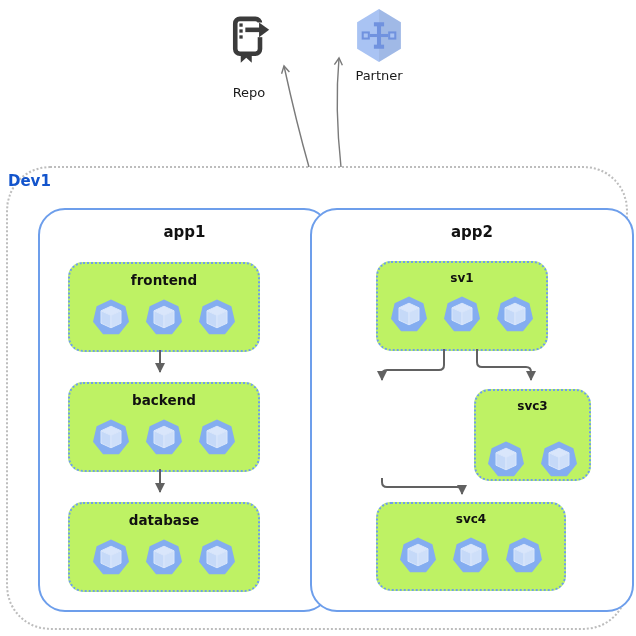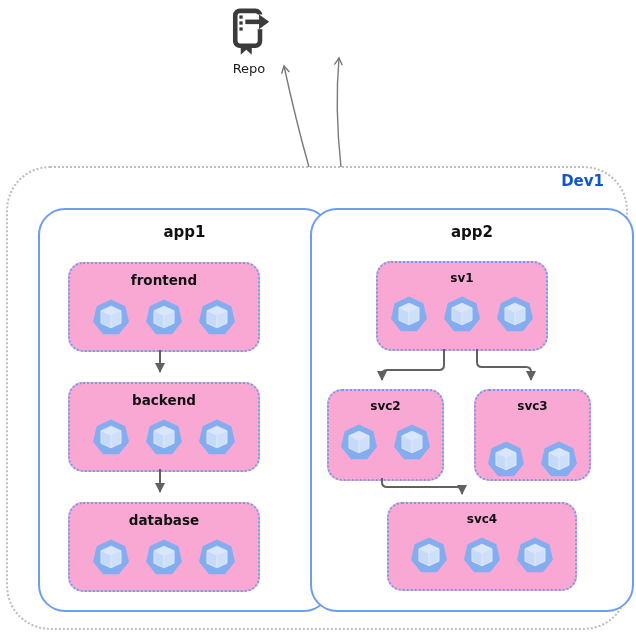--- a/index.html
+++ b/index.html
@@ -5,48 +5,48 @@
   html,body{margin:0;padding:0;background:#ffffff;}
   body{
     width:636px;height:636px;position:relative;overflow:hidden;
     font-family:"DejaVu Sans","Liberation Sans",sans-serif;
     color:var(--label-black,#111);
   }
   .canvas{position:absolute;inset:0;}
 
   
   .ext{position:absolute;display:flex;flex-direction:column;align-items:center;}
-  .ext-repo{left:222px;top:6px;width:54px;}
+  .ext-repo{left:222px;top:14px;width:54px;gap:16px;}
   .ext-partner{left:350px;top:8px;width:58px;}
   .ext-label{margin-top:5px;font-size:13px;color:#1a1a1a;white-space:nowrap;}
 
   
   .boundary{
     position:absolute;left:6px;top:166px;width:622px;height:464px;
     border:2px dotted var(--boundary-gray,#bdbdbd);border-radius:44px;box-sizing:border-box;
   }
   .boundary-label{
-    position:absolute;top:4px;left:0;right:22px;text-align:right;
+    position:absolute;top:4px;left:0;right:22px;text-align:left;
     font-weight:bold;font-size:15px;color:var(--dev-label-blue,#1254cc);
   }
 
   
   .app{
     position:absolute;top:40px;height:404px;box-sizing:border-box;background:#fff;
     border:2px solid var(--accent-blue,#6d9eeb);border-radius:27px;
   }
   .app1{left:30px;width:293px;}
   .app2{left:302px;width:324px;}
   .app-label{margin-top:13px;text-align:center;font-weight:bold;font-size:15px;}
 
   
   .svc{
     position:absolute;box-sizing:border-box;
     border:2px dotted var(--accent-blue,#6d9eeb);border-radius:15px;
-    display:flex;flex-direction:column;align-items:center;background:#f9a8d4;
+    display:flex;flex-direction:column;align-items:center;background:#bef264;
   }
   .svc-label{margin-top:8px;font-weight:bold;font-size:13.5px;white-space:nowrap;}
   .app2 .svc-label{font-size:12px;}
   .pods{display:flex;gap:13px;margin-top:9px;}
   .pod{width:40px;height:40px;flex:0 0 auto;}
 
   
   .edges{position:absolute;inset:0;pointer-events:none;}
 </style>
 </head>
@@ -61,20 +61,38 @@
       <rect x="20" y="14.5" width="17" height="5" style="fill:var(--repo-dark)"></rect>
       <polygon points="35,9 46,17 35,25" style="fill:var(--repo-dark)"></polygon>
       <rect x="13.5" y="10" width="3.6" height="3.6" style="fill:var(--repo-dark)"></rect>
       <rect x="13.5" y="16.5" width="3.6" height="3.6" style="fill:var(--repo-dark)"></rect>
       <rect x="13.5" y="23" width="3.6" height="3.6" style="fill:var(--repo-dark)"></rect>
       <polygon points="15,42 27,42 27,53 21,47.5 15,53" style="fill:var(--repo-dark)"></polygon>
     </svg>
     <div class="ext-label">Repo</div>
   </div>
 
+  <div class="ext ext-partner">
+    <svg width="52" height="55" viewBox="0 0 100 108">
+      <polygon points="50,2 93,28 93,80 50,106 7,80 7,28" style="fill:var(--hexagon-fill)"></polygon>
+      <polygon points="50,2 93,28 93,80 50,106" fill="rgba(0,0,0,0.05)"></polygon>
+      <g style="fill:var(--hexagon-glyph)">
+        <rect x="40" y="28" width="20" height="8"></rect>
+        <rect x="46" y="34" width="8" height="40"></rect>
+        <rect x="40" y="72" width="20" height="8"></rect>
+        <rect x="32" y="51" width="14" height="6"></rect>
+        <rect x="54" y="51" width="14" height="6"></rect>
+        <rect x="16" y="46" width="16" height="16"></rect>
+        <rect x="68" y="46" width="16" height="16"></rect>
+      </g>
+      <rect x="20" y="50" width="8" height="8" style="fill:var(--hexagon-fill)"></rect>
+      <rect x="72" y="50" width="8" height="8" style="fill:var(--hexagon-fill)"></rect>
+    </svg>
+    <div class="ext-label">Partner</div>
+  </div>
 
   <div class="boundary">
     <div class="boundary-label">Dev1</div>
 
     <div class="app app1">
       <div class="app-label">app1</div>
       <div class="svc" style="left:28px;top:52px;width:192px;height:90px;">
         <div class="svc-label">frontend</div>
         <div class="pods">
   <svg class="pod" viewBox="0 0 100 100">
@@ -195,42 +213,20 @@
   <svg class="pod" viewBox="0 0 100 100">
     <polygon points="50,6 86,23 95,62 70,93 30,93 5,62 14,23" style="fill:var(--pod-fill)"></polygon>
     <g stroke-width="2.5" stroke-linejoin="round" style="stroke:var(--pod-cube-top)">
       <polygon points="50,23 75,34.5 50,46 25,34.5" style="fill:var(--pod-cube-top)"></polygon>
       <polygon points="25,34.5 50,46 50,77 25,65.5" style="fill:var(--pod-cube-left)"></polygon>
       <polygon points="75,34.5 50,46 50,77 75,65.5" style="fill:var(--pod-cube-right)"></polygon>
     </g>
   </svg>
 </div>
       </div>
-      <div class="svc" style="left:15px;top:179px;width:117px;height:92px;">
-        <div class="svc-label">svc2</div>
-        <div class="pods">
-  <svg class="pod" viewBox="0 0 100 100">
-    <polygon points="50,6 86,23 95,62 70,93 30,93 5,62 14,23" style="fill:var(--pod-fill)"></polygon>
-    <g stroke-width="2.5" stroke-linejoin="round" style="stroke:var(--pod-cube-top)">
-      <polygon points="50,23 75,34.5 50,46 25,34.5" style="fill:var(--pod-cube-top)"></polygon>
-      <polygon points="25,34.5 50,46 50,77 25,65.5" style="fill:var(--pod-cube-left)"></polygon>
-      <polygon points="75,34.5 50,46 50,77 75,65.5" style="fill:var(--pod-cube-right)"></polygon>
-    </g>
-  </svg>
-
-  <svg class="pod" viewBox="0 0 100 100">
-    <polygon points="50,6 86,23 95,62 70,93 30,93 5,62 14,23" style="fill:var(--pod-fill)"></polygon>
-    <g stroke-width="2.5" stroke-linejoin="round" style="stroke:var(--pod-cube-top)">
-      <polygon points="50,23 75,34.5 50,46 25,34.5" style="fill:var(--pod-cube-top)"></polygon>
-      <polygon points="25,34.5 50,46 50,77 25,65.5" style="fill:var(--pod-cube-left)"></polygon>
-      <polygon points="75,34.5 50,46 50,77 75,65.5" style="fill:var(--pod-cube-right)"></polygon>
-    </g>
-  </svg>
-</div>
-      </div>
       <div class="svc" style="left:162px;top:179px;width:117px;height:92px;justify-content:space-between;">
         <div class="svc-label">svc3</div>
         <div class="pods">
   <svg class="pod" viewBox="0 0 100 100">
     <polygon points="50,6 86,23 95,62 70,93 30,93 5,62 14,23" style="fill:var(--pod-fill)"></polygon>
     <g stroke-width="2.5" stroke-linejoin="round" style="stroke:var(--pod-cube-top)">
       <polygon points="50,23 75,34.5 50,46 25,34.5" style="fill:var(--pod-cube-top)"></polygon>
       <polygon points="25,34.5 50,46 50,77 25,65.5" style="fill:var(--pod-cube-left)"></polygon>
       <polygon points="75,34.5 50,46 50,77 75,65.5" style="fill:var(--pod-cube-right)"></polygon>
     </g>
@@ -239,21 +235,21 @@
   <svg class="pod" viewBox="0 0 100 100">
     <polygon points="50,6 86,23 95,62 70,93 30,93 5,62 14,23" style="fill:var(--pod-fill)"></polygon>
     <g stroke-width="2.5" stroke-linejoin="round" style="stroke:var(--pod-cube-top)">
       <polygon points="50,23 75,34.5 50,46 25,34.5" style="fill:var(--pod-cube-top)"></polygon>
       <polygon points="25,34.5 50,46 50,77 25,65.5" style="fill:var(--pod-cube-left)"></polygon>
       <polygon points="75,34.5 50,46 50,77 75,65.5" style="fill:var(--pod-cube-right)"></polygon>
     </g>
   </svg>
 </div>
       </div>
-      <div class="svc" style="left:75px;top:292px;width:190px;height:89px;">
+      <div class="svc" style="left:64px;top:292px;width:190px;height:89px;">
         <div class="svc-label">svc4</div>
         <div class="pods">
   <svg class="pod" viewBox="0 0 100 100">
     <polygon points="50,6 86,23 95,62 70,93 30,93 5,62 14,23" style="fill:var(--pod-fill)"></polygon>
     <g stroke-width="2.5" stroke-linejoin="round" style="stroke:var(--pod-cube-top)">
       <polygon points="50,23 75,34.5 50,46 25,34.5" style="fill:var(--pod-cube-top)"></polygon>
       <polygon points="25,34.5 50,46 50,77 25,65.5" style="fill:var(--pod-cube-left)"></polygon>
       <polygon points="75,34.5 50,46 50,77 75,65.5" style="fill:var(--pod-cube-right)"></polygon>
     </g>
   </svg>

